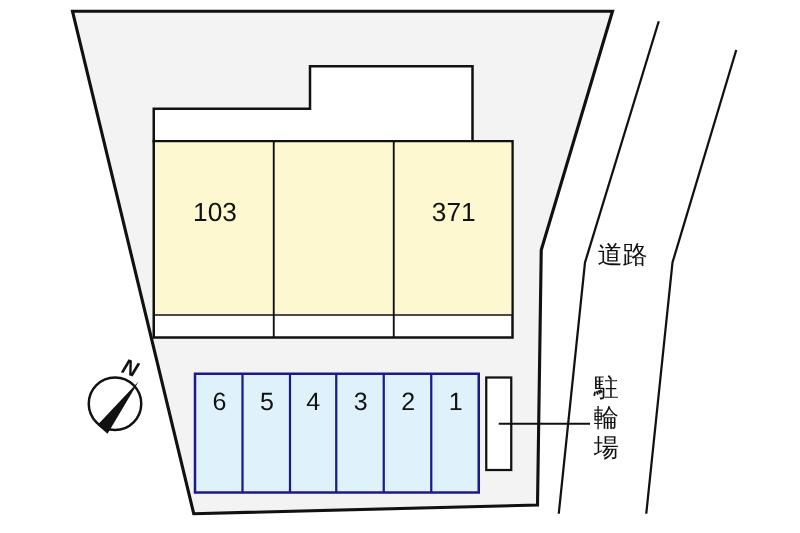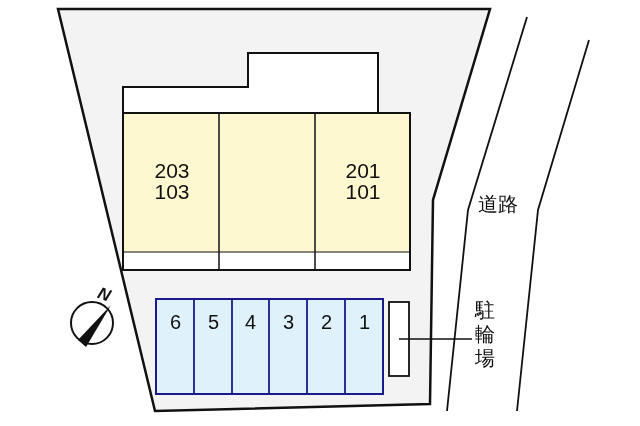--- a/index.html
+++ b/index.html
@@ -48,28 +48,26 @@
   <polyline points="527,17 468,210 447,411" fill="none" stroke="#111" stroke-width="1.8"></polyline>
   <polyline points="589,40 538,210 517,411" fill="none" stroke="#111" stroke-width="1.8"></polyline>
 
   <g>
     <circle cx="92" cy="323" r="21" fill="#ffffff" stroke="#111" stroke-width="2"></circle>
     <polygon points="111,305 78,340 86,347" fill="#111"></polygon>
   </g>
 </svg>
 
 <div class="label unit-label" style="left:124px; top:160px;">
-  <span>203</span>
   <span>103</span>
 </div>
 <div class="label unit-label" style="left:220px; top:160px;">
 </div>
 <div class="label unit-label" style="left:315px; top:160px;">
-  <span>201</span>
-  <span>101</span>
+  <span>371</span>
 </div>
 
 <div class="label space-label" style="left:157px; top:312px;">6</div>
 <div class="label space-label" style="left:195px; top:312px;">5</div>
 <div class="label space-label" style="left:232px; top:312px;">4</div>
 <div class="label space-label" style="left:270px; top:312px;">3</div>
 <div class="label space-label" style="left:308px; top:312px;">2</div>
 <div class="label space-label" style="left:346px; top:312px;">1</div>
 
 <div class="label road-label" style="left:478px; top:196px;">道路</div>

